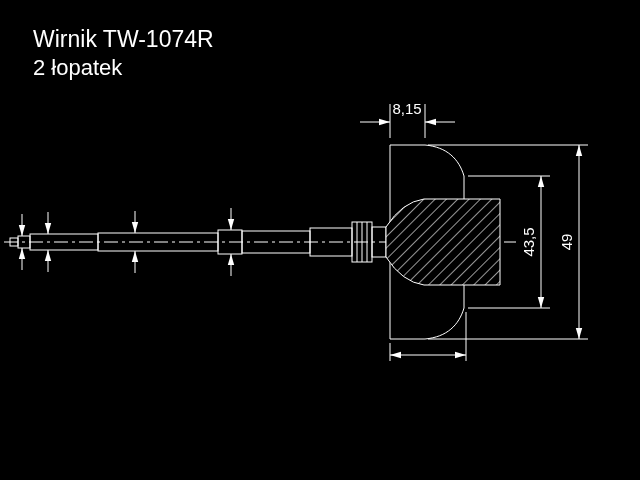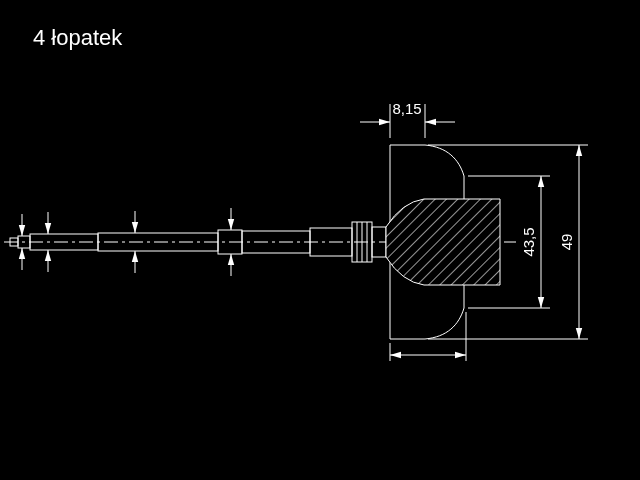--- a/index.html
+++ b/index.html
@@ -25,21 +25,22 @@
     font-size: 15px;
   }
   .ln { stroke: #fff; stroke-width: 1; fill: none; }
 </style>
 </head>
 <body>
 
 <div id="stage">
 
   <div id="title-block">
-    <div class="t2">4 łopatek</div>
+    <div class="t1">Wirnik TW-1074R</div>
+    <div class="t2">2 łopatek</div>
   </div>
 
   <svg width="640" height="480" viewBox="0 0 640 480">
     <defs>
       <marker id="arr" markerWidth="12" markerHeight="8" refX="11" refY="4" orient="auto" markerUnits="userSpaceOnUse">
         <path d="M0,0.8 L11,4 L0,7.2 Z" fill="#fff"></path>
       </marker>
       <pattern id="hatch" width="8" height="8" patternUnits="userSpaceOnUse" patternTransform="rotate(45)">
         <rect width="8" height="8" fill="#000"></rect>
         <line x1="0" y1="0" x2="0" y2="8" stroke="#fff" stroke-width="1.2"></line>

